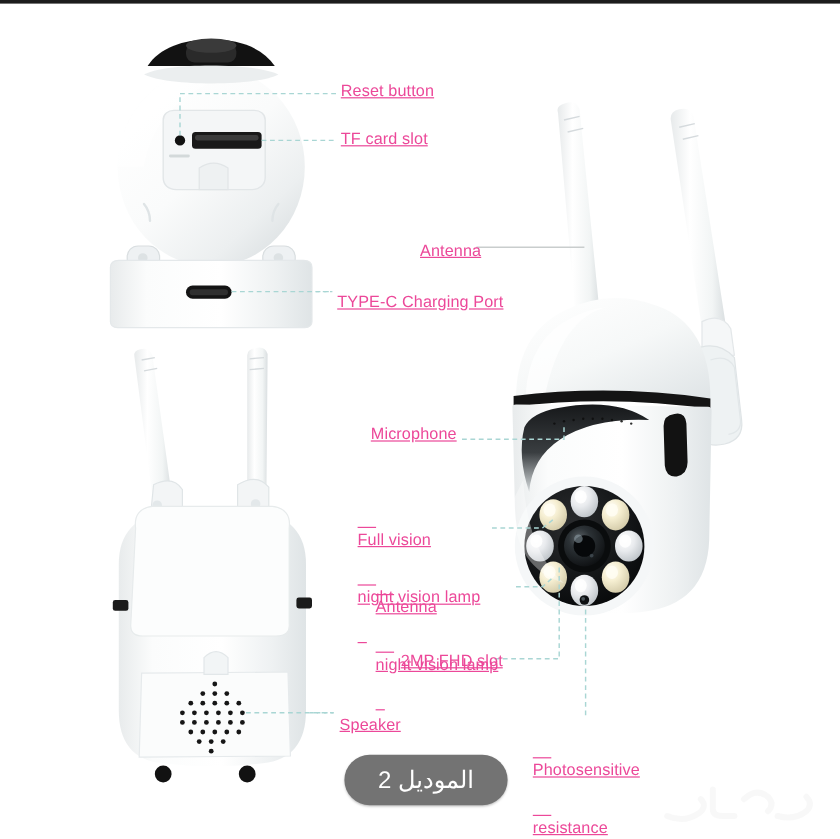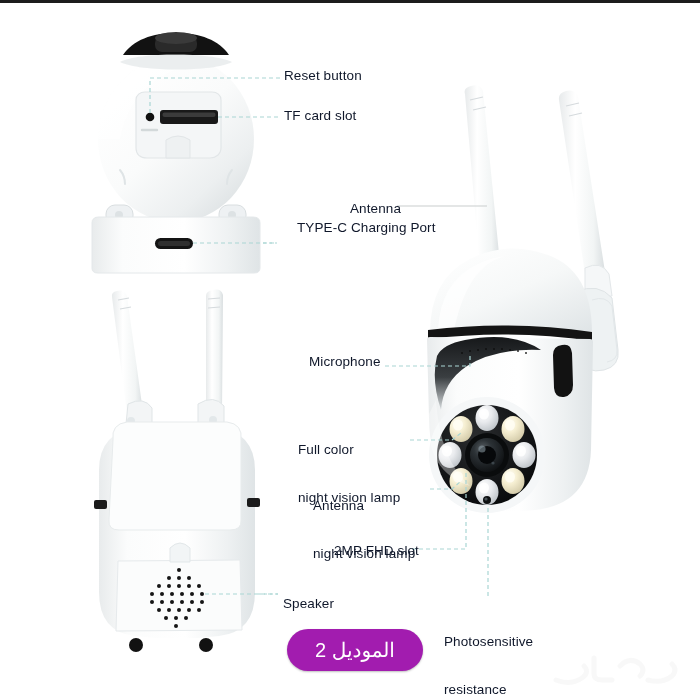--- a/index.html
+++ b/index.html
@@ -14,32 +14,33 @@
   #stage{position:absolute;inset:0;width:700px;height:699px;}
   .topstrip{position:absolute;left:0;top:0;width:700px;height:3px;background:#1c1c1c;}
 
   svg.art{position:absolute;left:0;top:0;width:700px;height:699px;}
 
   
   .lbl{
     position:absolute;
     font-size:13.5px;
     line-height:15px;
-    color:#0f172a;
+    color:#ec4899;
     white-space:pre;
     letter-spacing:.1px;
+    text-decoration:underline;
   }
   .lbl.two{line-height:16px;}
 
   
   .badge{
     position:absolute;
     left:287px;top:629px;
     width:136px;height:42px;
-    background:#a21caf;
+    background:#737373;
     border-radius:21px;
     display:flex;align-items:center;justify-content:center;
     color:#ffffff;
     font-size:20px;
     direction:rtl;
     box-shadow:0 1px 2px rgba(0,0,0,.25);
   }
 
   .watermark{
     position:absolute;
@@ -328,25 +329,25 @@
       <path d="M258 594 L278 594" stroke-dasharray="3 3"></path>
       <path d="M205 594 L278 594" stroke-dasharray="4 3"></path>
 
       <path d="M488 596 L488 506" stroke-dasharray="4 3"></path>
     </g>
   </svg>
 
   <div class="lbl" style="left:284px;top:68px;">Reset button</div>
   <div class="lbl" style="left:284px;top:108px;">TF card slot</div>
   <div class="lbl" style="left:350px;top:201px;">Antenna</div>
-  <div class="lbl" style="left:281px;top:220px;margin-left:16px;">TYPE-C Charging Port</div>
+  <div class="lbl" style="left:281px;top:244px;">TYPE-C Charging Port</div>
   <div class="lbl" style="left:309px;top:354px;">Microphone</div>
 
   <div class="lbl two" style="left:298px;top:410px;">
-    <div>Full color</div>
+    <div>Full vision</div>
     <div>night vision lamp</div>
   </div>
 
   <div class="lbl two" style="left:313px;top:466px;">
     <div>Antenna</div>
     <div>night vision lamp</div>
   </div>
 
   <div class="lbl" style="left:334px;top:543px;">2MP FHD slot</div>
   <div class="lbl" style="left:283px;top:596px;">Speaker</div>

